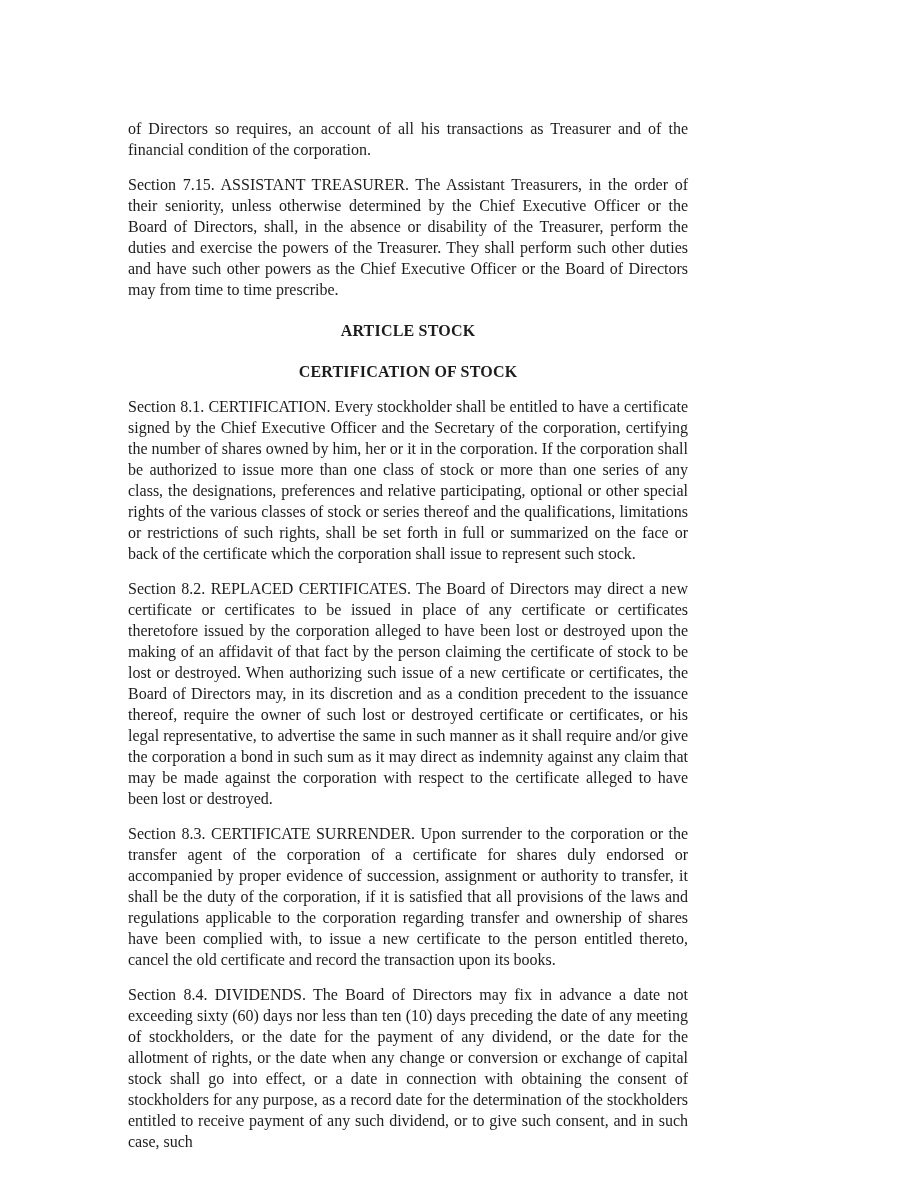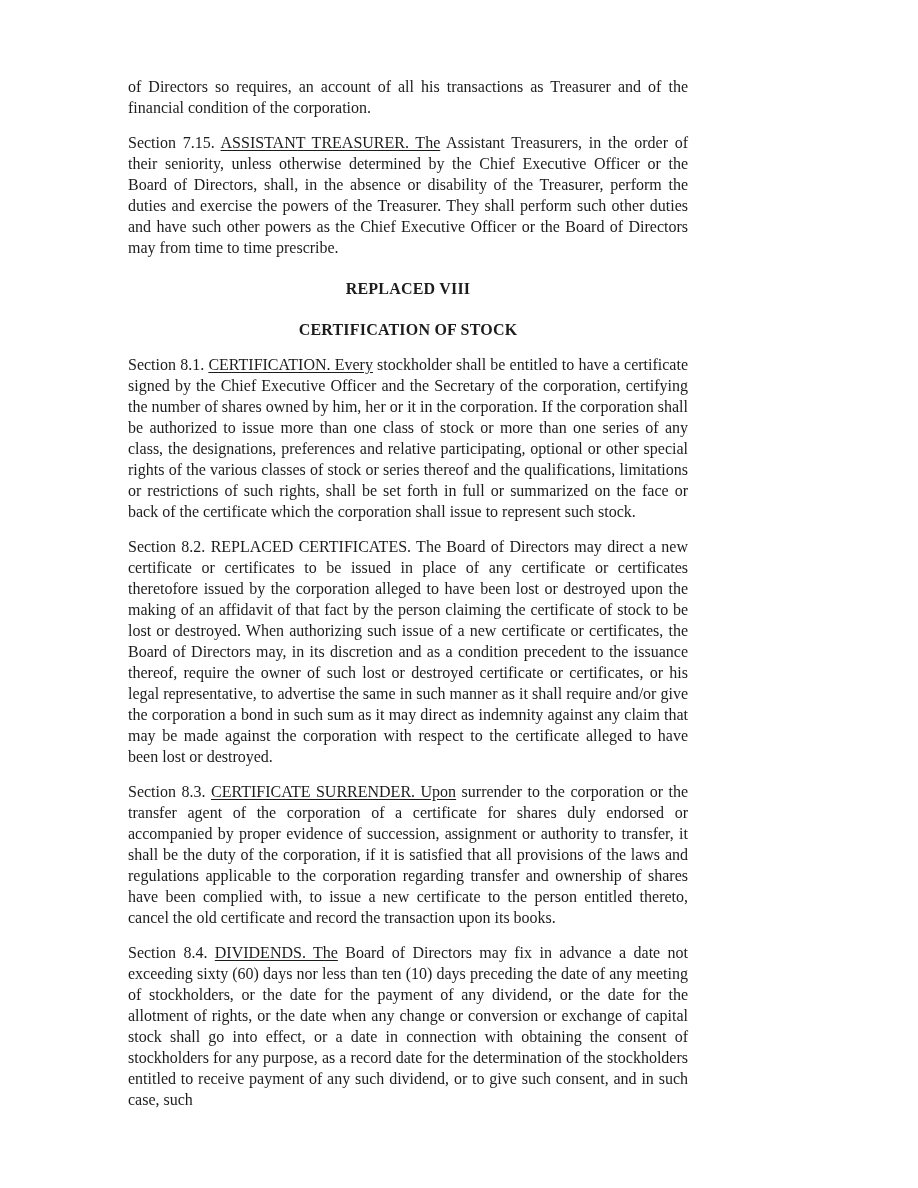--- a/index.html
+++ b/index.html
@@ -6,52 +6,51 @@
       margin: 0;
       padding: 0;
       background: #ffffff;
     }
     .page {
       position: relative;
       width: 816px;
       height: 1188px;
       box-sizing: border-box;
       background: #ffffff;
-      padding: 76px 128px 40px 128px;
+      padding: 118px 128px 40px 128px;
       font-family: "Liberation Serif", "DejaVu Serif", serif;
       font-size: 16px;
       line-height: 21px;
       color: #1c1c1c;
       overflow: hidden;
     }
     .para {
       text-align: justify;
       margin: 0 0 14px 0;
     }
     .heading {
       text-align: center;
       font-weight: bold;
       margin: 20px 0 14px 0;
       letter-spacing: 0.2px;
     }
     .u {
-      text-decoration: underline;
       text-underline-offset: 2px;
     }
   </style>
 </head>
 <body>
 
 <div class="page">
 
   <p class="para"><span>of Directors so requires, an account of all his transactions as Treasurer and of the financial condition of the corporation.</span></p>
 
   <p class="para"><span>Section 7.15.</span> <span class="u">ASSISTANT TREASURER. The</span> <span>Assistant Treasurers, in the order of their seniority, unless otherwise determined by the Chief Executive Officer or the Board of Directors, shall, in the absence or disability of the Treasurer, perform the duties and exercise the powers of the Treasurer. They shall perform such other duties and have such other powers as the Chief Executive Officer or the Board of Directors may from time to time prescribe.</span></p>
 
-  <p class="heading">REPLACED VIII</p>
+  <p class="heading">ARTICLE STOCK</p>
 
   <p class="heading">CERTIFICATION OF STOCK</p>
 
   <p class="para"><span>Section 8.1.</span> <span class="u">CERTIFICATION. Every</span> <span>stockholder shall be entitled to have a certificate signed by the Chief Executive Officer and the Secretary of the corporation, certifying the number of shares owned by him, her or it in the corporation. If the corporation shall be authorized to issue more than one class of stock or more than one series of any class, the designations, preferences and relative participating, optional or other special rights of the various classes of stock or series thereof and the qualifications, limitations or restrictions of such rights, shall be set forth in full or summarized on the face or back of the certificate which the corporation shall issue to represent such stock.</span></p>
 
   <p class="para"><span>Section 8.2.</span> <span>REPLACED CERTIFICATES.</span> <span>The Board of Directors may direct a new certificate or certificates to be issued in place of any certificate or certificates theretofore issued by the corporation alleged to have been lost or destroyed upon the making of an affidavit of that fact by the person claiming the certificate of stock to be lost or destroyed. When authorizing such issue of a new certificate or certificates, the Board of Directors may, in its discretion and as a condition precedent to the issuance thereof, require the owner of such lost or destroyed certificate or certificates, or his legal representative, to advertise the same in such manner as it shall require and/or give the corporation a bond in such sum as it may direct as indemnity against any claim that may be made against the corporation with respect to the certificate alleged to have been lost or destroyed.</span></p>
 
   <p class="para"><span>Section 8.3.</span> <span class="u">CERTIFICATE SURRENDER. Upon</span> <span>surrender to the corporation or the transfer agent of the corporation of a certificate for shares duly endorsed or accompanied by proper evidence of succession, assignment or authority to transfer, it shall be the duty of the corporation, if it is satisfied that all provisions of the laws and regulations applicable to the corporation regarding transfer and ownership of shares have been complied with, to issue a new certificate to the person entitled thereto, cancel the old certificate and record the transaction upon its books.</span></p>
 
   <p class="para"><span>Section 8.4.</span> <span class="u">DIVIDENDS. The</span> <span>Board of Directors may fix in advance a date not exceeding sixty (60) days nor less than ten (10) days preceding the date of any meeting of stockholders, or the date for the payment of any dividend, or the date for the allotment of rights, or the date when any change or conversion or exchange of capital stock shall go into effect, or a date in connection with obtaining the consent of stockholders for any purpose, as a record date for the determination of the stockholders entitled to receive payment of any such dividend, or to give such consent, and in such case, such</span></p>

